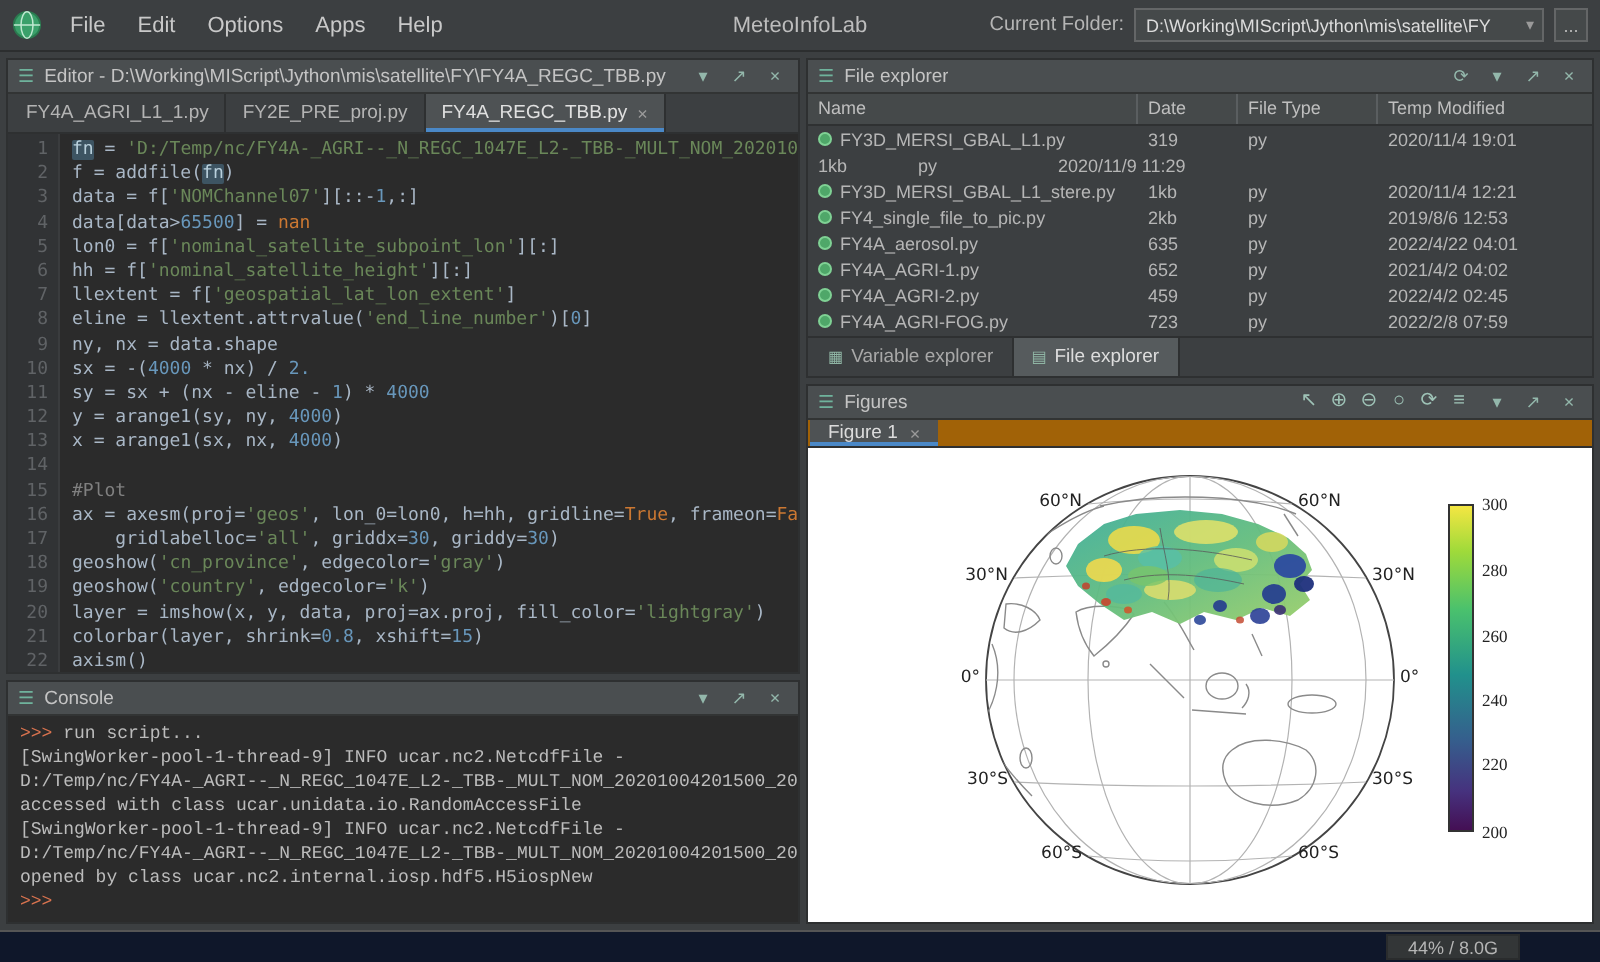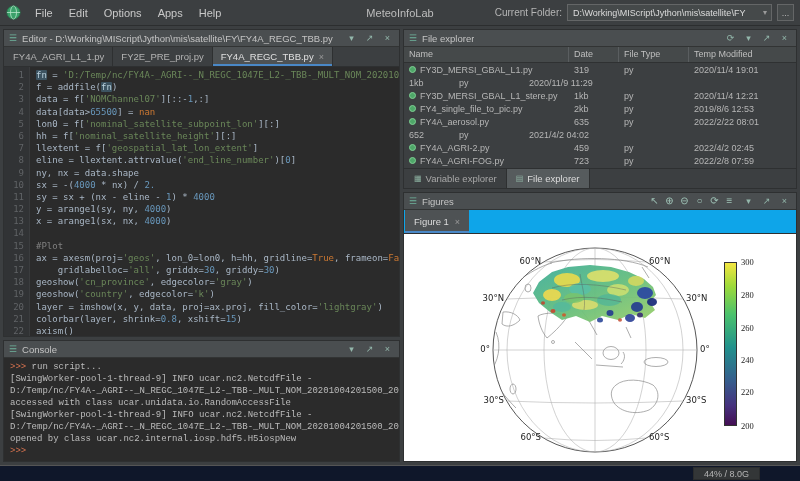--- a/index.html
+++ b/index.html
@@ -61,21 +61,21 @@
   .tbody{flex:1;overflow:hidden}
   .trow{height:13px;display:flex;align-items:center;cursor:pointer}
   .td{font-size:9px;color:#b6b6b6;padding-left:5px;white-space:nowrap;overflow:hidden;display:flex;align-items:center}
   .pyicon{width:7px;height:7px;border-radius:50%;background:#4fa769;border:1px solid #7fd194;margin-right:4px;flex-shrink:0;display:inline-block}
   .btabs{height:20px;display:flex;background:#3c3f41;border-top:1px solid #2e3031;flex-shrink:0;padding-left:1px}
   .btab{display:flex;align-items:center;gap:4px;padding:0 9px;font-size:9.5px;color:#a8a8a8;border-right:1px solid #2e3031;cursor:pointer}
   .btab.active{background:#565b5d;color:#dddddd}
   .bticon{font-size:8px;color:#8fb5a4}
 
   
-  .figtabs{height:24px;display:flex;align-items:stretch;background:#0ea5e9;border-bottom:1px solid #2e3031;flex-shrink:0;padding-left:1px}
+  .figtabs{height:14px;display:flex;align-items:stretch;background:#a16207;border-bottom:1px solid #2e3031;flex-shrink:0;padding-left:1px}
   .figtab{display:flex;align-items:center;gap:6px;padding:0 9px;font-size:9.5px;color:#dcdcdc;background:#4e5254;box-shadow:inset 0 -2px 0 #4a88c7;cursor:pointer}
   .canvas{flex:1;background:#ffffff;position:relative;overflow:hidden}
   .canvas svg{position:absolute;left:0;top:0}
   .glabel{position:absolute;font-size:8.5px;color:#222;font-family:"DejaVu Sans",sans-serif;white-space:nowrap}
   .cbar{position:absolute;left:320px;top:28px;width:13px;height:164px;border:1px solid #333;
         background:linear-gradient(to bottom,#f4e642 0%,#9fda3a 14%,#4ac16d 32%,#21918c 52%,#355f8d 72%,#46327e 88%,#440f54 100%)}
   .cbtick{position:absolute;left:337px;font-size:8.5px;color:#222;font-family:Liberation Serif, serif}
 
   
   .statusbar{height:16px;background:#0f172a;border-top:1px solid #555;display:flex;align-items:center;justify-content:flex-end;padding-right:40px;flex-shrink:0}
@@ -227,23 +227,27 @@
               <div class="td th2">py</div>
               <div class="td th3">2019/8/6 12:53</div>
             </div>
             <div class="trow">
               <div class="td th0">
                 <span class="pyicon"></span>
                 <span>FY4A_aerosol.py</span>
               </div>
               <div class="td th1">635</div>
               <div class="td th2">py</div>
-              <div class="td th3">2022/2/22 08:01</div>
-            </div>
-            <div class="trow">
+              <div class="td th3">2022/4/22 04:01</div>
+            </div>
+            <div class="trow">
+              <div class="td th0">
+                <span class="pyicon"></span>
+                <span>FY4A_AGRI-1.py</span>
+              </div>
               <div class="td th1">652</div>
               <div class="td th2">py</div>
               <div class="td th3">2021/4/2 04:02</div>
             </div>
             <div class="trow">
               <div class="td th0">
                 <span class="pyicon"></span>
                 <span>FY4A_AGRI-2.py</span>
               </div>
               <div class="td th1">459</div>

